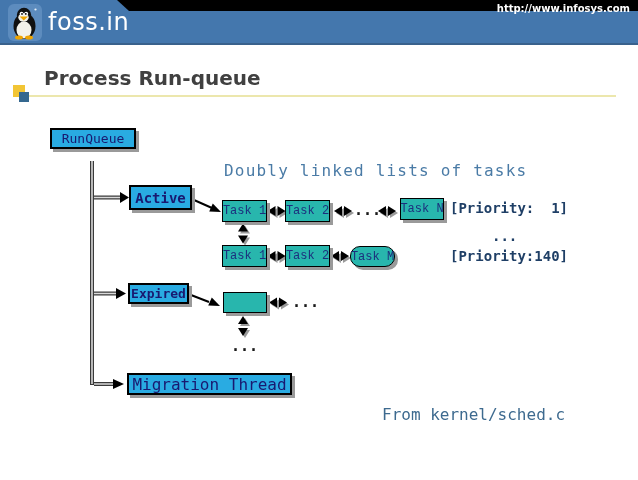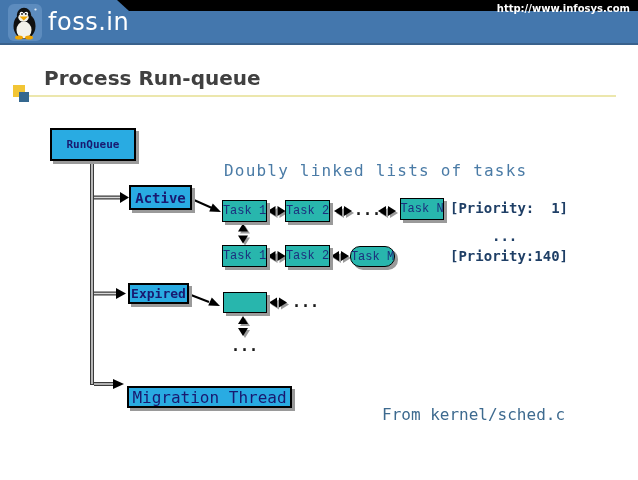--- a/index.html
+++ b/index.html
@@ -20,24 +20,24 @@
   .bullet-blue{position:absolute;left:19px;top:92px;width:10px;height:10px;background:#35688f;z-index:3;}
   .rule-yellow{position:absolute;left:28px;top:95px;width:588px;height:2px;background:#ece7ad;}
   
   .connectors{position:absolute;left:0;top:0;z-index:1;}
   .box{position:absolute;box-sizing:border-box;border:2px solid #000;z-index:2;
        display:flex;align-items:center;justify-content:center;
        box-shadow:3px 3px 0 #9a9a9a;font-family:"DejaVu Sans Mono","Liberation Mono",monospace;
        color:#191970;white-space:pre;}
   .azure{background:#29abe2;}
   .teal{background:#28b6ad;}
-  .runqueue{left:50px;top:128px;width:86px;height:33px;font-size:11px;font-weight:bold;}
+  .runqueue{left:50px;top:128px;width:86px;height:21px;font-size:13px;font-weight:normal;}
   .active{left:129px;top:185px;width:63px;height:25px;font-size:14px;font-weight:bold;}
   .expired{left:128px;top:283px;width:61px;height:21px;font-size:13px;font-weight:bold;}
-  .migration{left:127px;top:373px;width:165px;height:22px;font-size:16px;margin-top:13px;}
+  .migration{left:127px;top:373px;width:165px;height:22px;font-size:16px;}
   .task{font-family:Liberation Mono, monospace;font-size:12px;color:#1c2f7d;
         border-width:1.5px;}
   .t-r1-1{left:222px;top:200px;width:45px;height:22px;}
   .t-r1-2{left:285px;top:200px;width:45px;height:22px;}
   .t-r1-n{left:400px;top:198px;width:44px;height:22px;}
   .t-r2-1{left:222px;top:245px;width:45px;height:22px;}
   .t-r2-2{left:285px;top:245px;width:45px;height:22px;}
   .t-r2-m{left:350px;top:246px;width:45px;height:21px;border-radius:10px;}
   .t-empty{left:223px;top:292px;width:44px;height:21px;}
   .lbl{position:absolute;z-index:2;font-family:"DejaVu Sans Mono","Liberation Mono",monospace;white-space:pre;}

